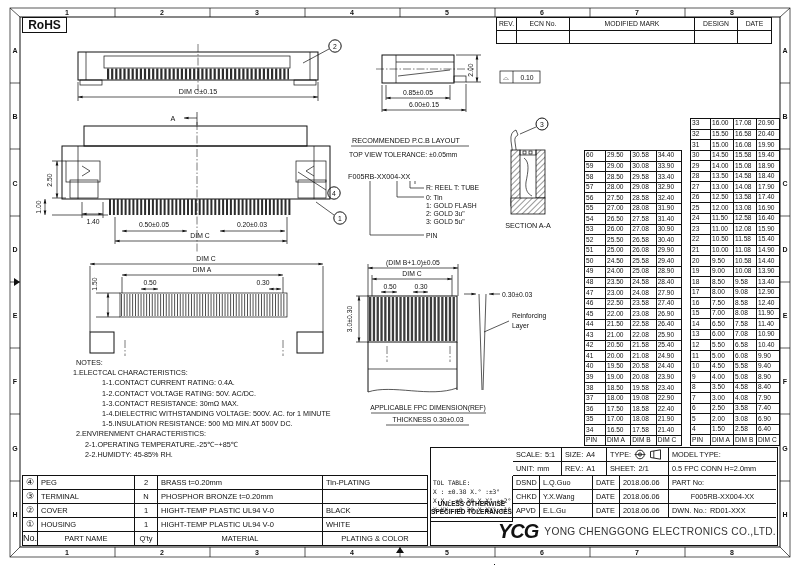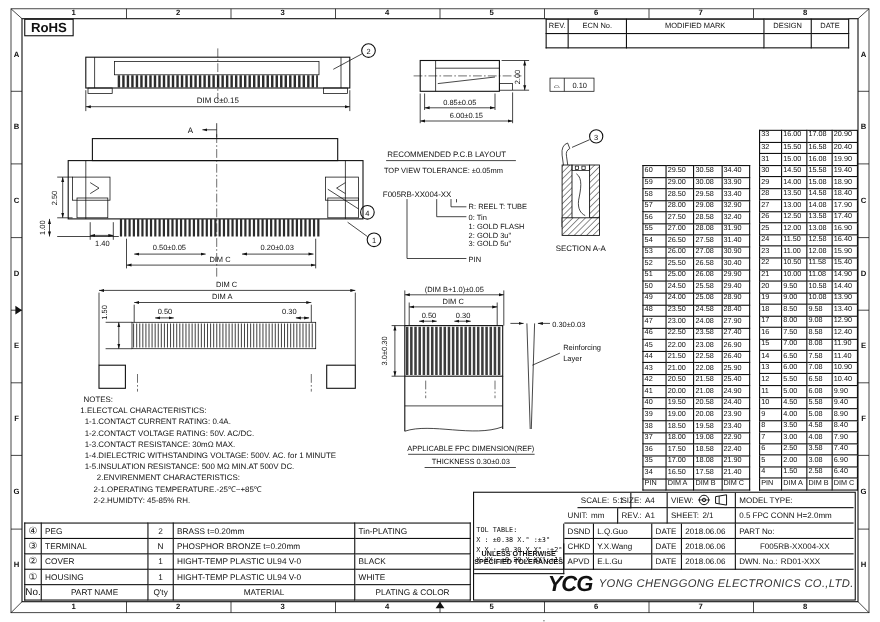--- a/index.html
+++ b/index.html
@@ -26,32 +26,32 @@
   #parts td:nth-child(4){width:158px;}
   #parts tr:last-child td{text-align:center;}
   #revt{left:496px;top:17px;width:276px;}
   #revt td{height:12px;text-align:center;font-size:6.8px;}
   #revt td:nth-child(1){width:17px;}
   #revt td:nth-child(2){width:50px;}
   #revt td:nth-child(3){width:122px;}
   #revt td:nth-child(4){width:40px;}
   #notes{left:70px;top:358px;width:300px;font-size:7.2px;line-height:10.2px;white-space:nowrap;}
   #notes div{color:#111;}
-  .i0{margin-left:6px;} .i1{margin-left:3px;} .i2{margin-left:7px;}
-  .i3{margin-left:18px;} .i4{margin-left:15px;} .i5{margin-left:15px;}
+  .i0{margin-left:6px;} .i1{margin-left:3px;} .i2{margin-left:32px;}
+  .i3{margin-left:6px;} .i4{margin-left:15px;} .i5{margin-left:15px;}
   #tblock{left:430px;top:447px;width:348px;height:99px;border:1.3px solid #111;box-sizing:border-box;}
   .tc{position:absolute;border-right:1px solid #111;border-bottom:1px solid #111;box-sizing:border-box;
       font-size:7.3px;display:flex;align-items:center;padding:0 0 0 3px;overflow:hidden;white-space:nowrap;gap:3px;}
   .tc.nbr{border-right:none;} .tc.nbb{border-bottom:none;}
   .tc.center{justify-content:center;padding:0;}
   .tc.stack{flex-direction:column;justify-content:center;gap:1px;padding:0;text-align:center;margin-top:46px;}
   .small-bold{font-size:6.5px;font-weight:bold;}
   .mono{font-family:"DejaVu Sans Mono",monospace;font-size:6.2px;line-height:9px;}
   .logo-text{font-weight:bold;font-style:italic;font-size:20px;letter-spacing:-1px;}
-  .company-text{font-size:10.2px;letter-spacing:0.3px;color:#333;font-style:italic;}
+  .company-text{font-size:10.2px;letter-spacing:0.3px;color:#333;}
   svg text{font-family:"Liberation Sans",sans-serif;font-size:6.8px;fill:#111;}
   svg .t7{font-size:7.2px;}
   svg .mid{text-anchor:middle;}
   svg .ln{stroke:#111;stroke-width:1;fill:none;}
   svg .thin{stroke:#111;stroke-width:0.7;fill:none;}
   svg .cl{stroke:#111;stroke-width:0.55;fill:none;stroke-dasharray:8,2,1.5,2;}
   svg .dim{stroke:#111;stroke-width:0.7;fill:none;marker-start:url(#ma);marker-end:url(#ma);}
   svg .teeth{stroke:#2c2c2c;}
 </style>
 </head>
@@ -771,30 +771,30 @@
           <td>PLATING &amp; COLOR</td>
         </tr>
       </tbody>
   </table>
 
   <div id="tblock" class="abs">
     <div class="tc stack small-bold" style="left:0;top:0;width:82px;height:28px">
       <span>UNLESS OTHERWISE</span>
       <span>SPECIFIED TOLERANCES</span>
     </div>
-    <div class="tc" style="left:94px;top:0;width:49px;height:14px">
+    <div class="tc" style="left:82px;top:0;width:49px;height:14px">
       <span>SCALE:</span>
         <span>5:1</span>
     </div>
     <div class="tc" style="left:131px;top:0;width:45px;height:14px">
       <span>SIZE:</span>
         <span>A4</span>
     </div>
     <div class="tc" style="left:176px;top:0;width:62px;height:14px">
-      <span>VIEW:</span>
+      <span>TYPE:</span>
       <svg width="12" height="11" viewBox="0 0 12 11">
         <circle cx="6" cy="5.5" r="4.3" fill="none" stroke="#111" stroke-width="0.9"></circle>
         <circle cx="6" cy="5.5" r="1.6" fill="none" stroke="#111" stroke-width="0.9"></circle>
         <line x1="0.5" y1="5.5" x2="11.5" y2="5.5" stroke="#111" stroke-width="0.7"></line>
       </svg>
       <svg width="13" height="11" viewBox="0 0 13 11">
         <path d="M1.5,2.5 L11.5,0.8 L11.5,10.2 L1.5,8.5 z" fill="none" stroke="#111" stroke-width="0.9"></path>
         <line x1="4.8" y1="2" x2="4.8" y2="9" stroke="#111" stroke-width="0.8"></line>
       </svg>
     </div>

